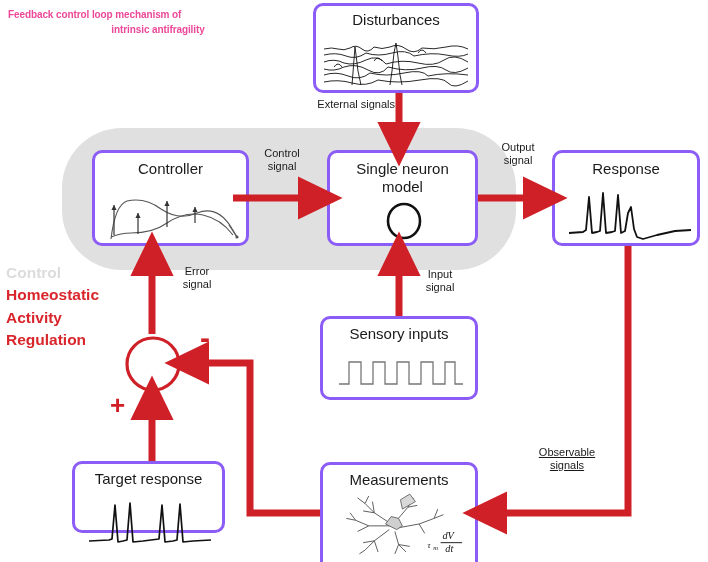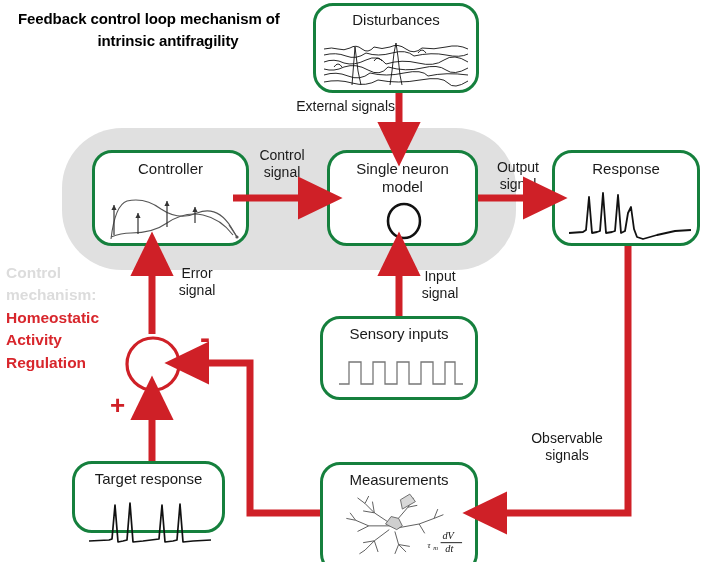--- a/index.html
+++ b/index.html
@@ -16,45 +16,44 @@
     overflow: hidden;
   }
   .gray-blob {
     position: absolute;
     background: #e0e0e0;
     border-radius: 60px;
   }
   .title {
     position: absolute;
     font-weight: bold;
-    font-size: 15px;
-    color: #000000;
+    font-size: 10px;
+    color: #ec4899;
     line-height: 1.45;
     letter-spacing: -0.1px;
-    margin-left: 10px;
   }
   .box {
     position: absolute;
-    border: 3px solid #15803d;
-    border-radius: 20px;
+    border: 3px solid #8b5cf6;
+    border-radius: 10px;
     background: #ffffff;
     box-sizing: border-box;
   }
   .box-label {
     position: absolute;
     left: 0;
     right: 0;
     text-align: center;
     font-size: 15px;
     color: #1a1a1a;
     line-height: 1.18;
   }
   .sig-label {
     position: absolute;
-    font-size: 14px;
+    font-size: 11px;
     color: #1a1a1a;
     line-height: 1.2;
     text-align: center;
     white-space: pre-line;
   }
   .ctrl-mech {
     position: absolute;
     font-size: 15.5px;
     font-weight: bold;
     line-height: 1.45;
@@ -83,21 +82,20 @@
 
   <div class="gray-blob" style="left:62px; top:128px; width:454px; height:142px;"></div>
 
   <div class="title" style="left:8px; top:8px; width:300px;">
     <div>Feedback control loop mechanism of</div>
     <div style="text-align:center;">intrinsic antifragility</div>
   </div>
 
   <div class="ctrl-mech" style="left:6px; top:262px;">
     <div class="faded">Control</div>
-    <div class="faded">mechanism:</div>
     <div class="red">Homeostatic</div>
     <div class="red">Activity</div>
     <div class="red">Regulation</div>
   </div>
 
   <div class="box" style="left:313px; top:3px; width:166px; height:90px;">
     <div class="box-label" style="top:5px;">Disturbances</div>
     <svg class="art" viewBox="0 0 150 46" style="left:6px; top:34px; width:150px; height:48px;">
       <g fill="none" stroke="#111" stroke-width="0.9">
         <path d="M2 8 Q10 6 16 8 T28 7 Q34 3 40 8 T52 6 Q60 9 68 6 Q76 2 84 8 T100 7 Q112 9 124 6 T146 8"></path>
@@ -192,30 +190,30 @@
       </g>
       <line x1="111" y1="54" x2="134" y2="54" stroke="#111" stroke-width="1"></line>
     </svg>
   </div>
 
   <div class="sig-label" style="left:243px; top:98px; width:152px; text-align:right;">External signals</div>
 
   <div class="sig-label" style="left:240px; top:147px; width:84px;">Control
 signal</div>
 
-  <div class="sig-label" style="left:484px; top:141px; width:68px;margin-top:18px;">Output
+  <div class="sig-label" style="left:484px; top:141px; width:68px;">Output
 signal</div>
 
   <div class="sig-label" style="left:163px; top:265px; width:68px;">Error
 signal</div>
 
   <div class="sig-label" style="left:407px; top:268px; width:66px;">Input
 signal</div>
 
-  <div class="sig-label" style="left:513px; top:430px; width:108px;">Observable
+  <div class="sig-label" style="left:513px; top:446px; width:108px;text-decoration:underline;">Observable
 signals</div>
 
   <svg class="art" viewBox="0 0 60 60" style="left:123px; top:334px; width:60px; height:60px;">
     <circle cx="30" cy="30" r="26" fill="#ffffff" stroke="#cf2027" stroke-width="3.2"></circle>
   </svg>
   <div class="sign" style="left:110px; top:392px;">+</div>
   <div class="sign" style="left:200px; top:323px; font-size:30px;">-</div>
 
   <svg class="overlay">
     <defs>

